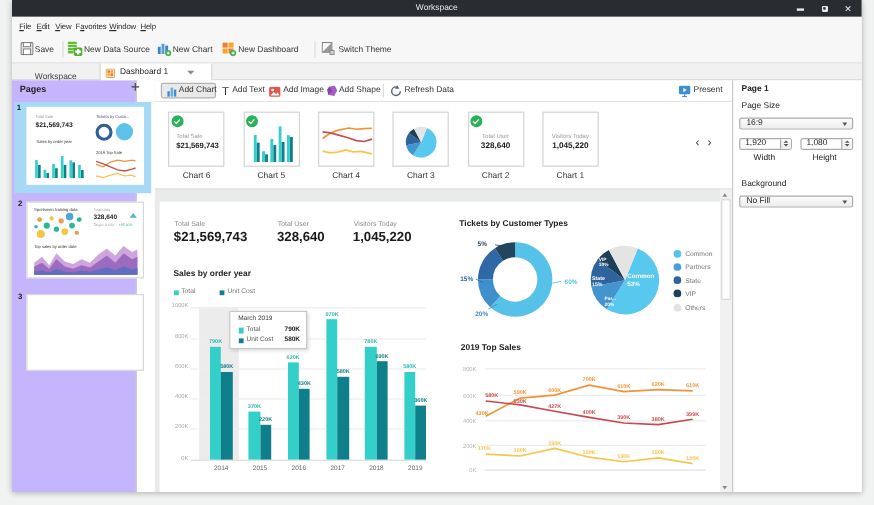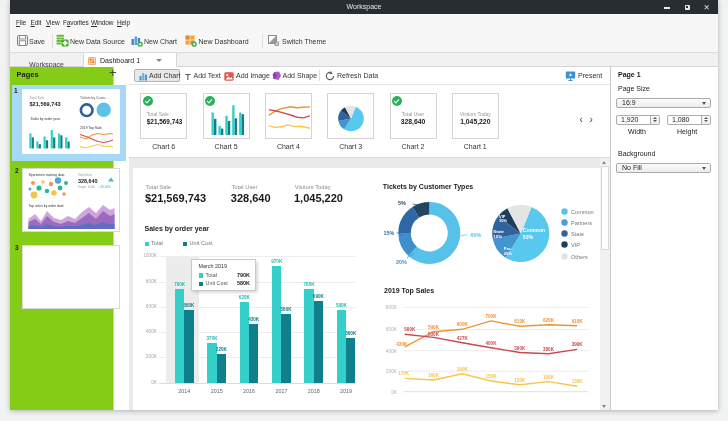--- a/index.html
+++ b/index.html
@@ -10,21 +10,21 @@
 #titlebar { position:absolute; left:0; top:0; width:708px; height:14px; background:#282d31; }
 #titlebar .title { position:absolute; left:0; width:708px; top:2.5px; text-align:center; color:#e8eaeb; font-size:7px; }
 #menubar { position:absolute; left:0; top:14px; width:708px; height:16px; background:#f7f7f7; }
 .menuitem { position:absolute; top:4.5px; font-size:6.5px; letter-spacing:-0.12px; color:#2a2a2a; }
 .menuitem u { text-decoration:underline; }
 #toolbar { position:absolute; left:0; top:30px; width:708px; height:23px; background:#f7f7f7; border-bottom:1px solid #dcdcdc; }
 .tbtext { position:absolute; top:7.5px; font-size:7px; color:#333; }
 .tbsep { position:absolute; top:4px; height:14px; width:1px; background:#ddd; }
 #tabrow { position:absolute; left:0; top:53px; width:708px; height:14px; background:#f1f1f1; border-bottom:1px solid #d6d6d6; }
 .tabtxt { font-size:7px; color:#3c3c3c; }
-#pagespanel { position:absolute; left:0; top:67px; width:104px; height:343px; background:#84cc16; border-right:1px solid #cdcdcd; }
+#pagespanel { position:absolute; left:0; top:67px; width:104px; height:343px; background:#c4b5fd; border-right:1px solid #cdcdcd; }
 .pnum { position:absolute; font-size:6.5px; font-weight:bold; color:#222; }
 .pagecard { position:absolute; left:12px; width:97.5px; background:#fff; border:1px solid #d8d8d8; }
 #centerarea { position:absolute; left:119px; top:67px; width:481px; height:343px; background:#e9eaea; }
 #ctoolbar { position:absolute; left:0; top:0; width:481px; height:17.5px; background:#fff; border-bottom:1px solid #e4e4e4; }
 .ctb { position:absolute; top:5px; font-size:7px; color:#333; }
 #carousel { position:absolute; left:0; top:17.5px; width:481px; height:73.5px; background:#fff; border-bottom:1px solid #dadada; }
 .ccard { position:absolute; top:8.8px; width:47px; height:46px; background:#fff; border:1px solid #d4d4d4; }
 .clabel { position:absolute; top:58.5px; width:47px; text-align:center; font-size:7px; color:#333; }
 .gcheck { position:absolute; left:1.5px; top:1.5px; width:10px; height:10px; background:#2cb05c; border-radius:50%; }
 .gcheck:after { content:""; position:absolute; left:2.4px; top:2.9px; width:4.4px; height:2px; border-left:1.4px solid #fff; border-bottom:1.4px solid #fff; transform:rotate(-48deg); }

